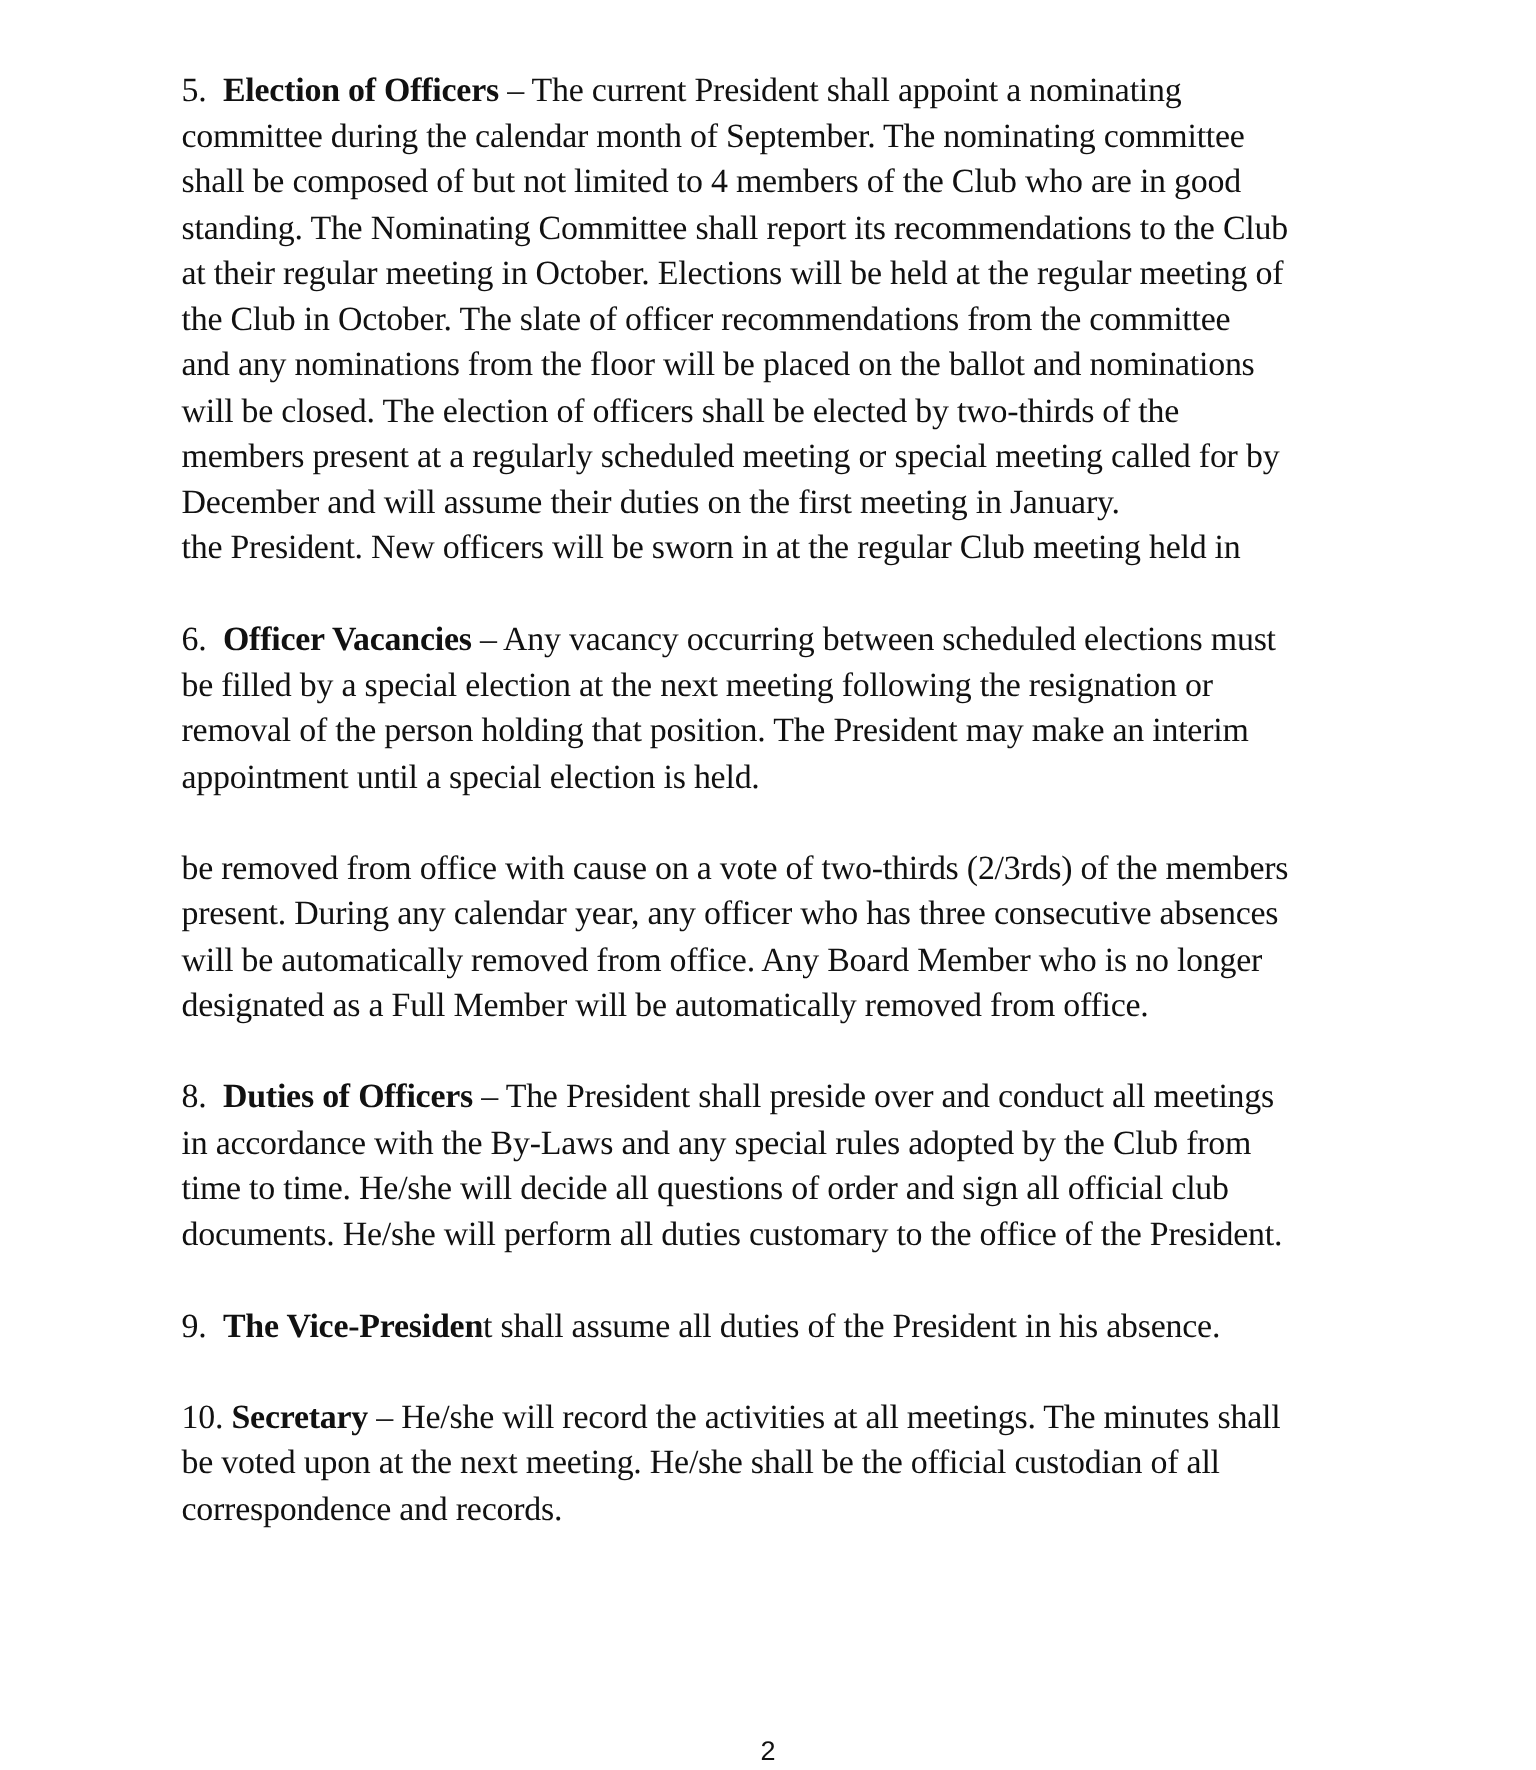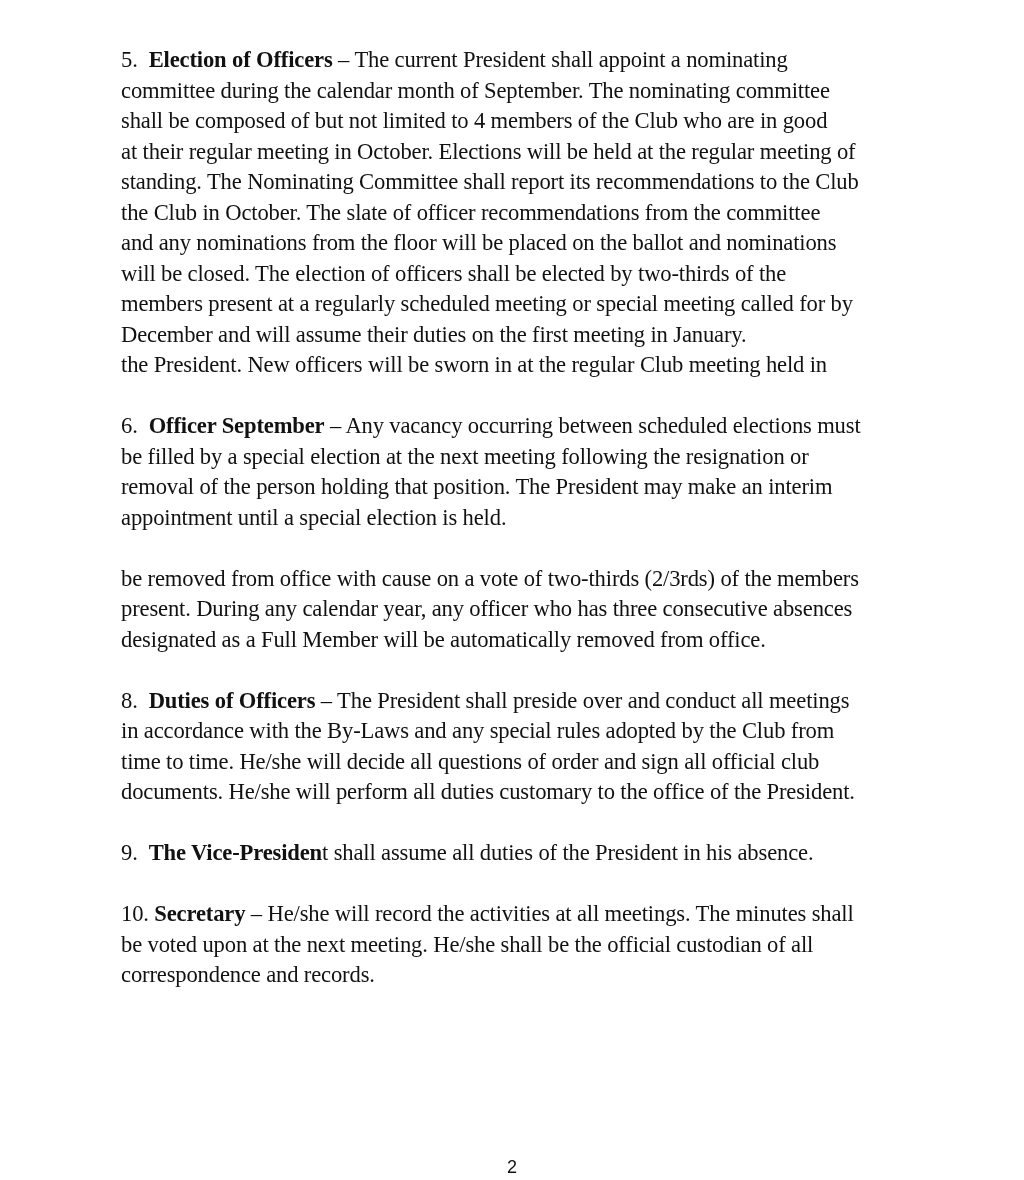--- a/index.html
+++ b/index.html
@@ -54,40 +54,41 @@
 </head>
 <body>
 
 <div class="page">
   <div class="body-text">
 
     <div class="section">
       <span class="line"><span class="num">5.</span>&nbsp; <span class="heading">Election of Officers</span><span> – </span><span>The current President shall appoint a nominating</span></span>
       <span class="line">committee during the calendar month of September. The nominating committee</span>
       <span class="line">shall be composed of but not limited to 4 members of the Club who are in good</span>
+      <span class="line">standing. The Nominating Committee shall report its recommendations to the Club</span>
       <span class="line">at their regular meeting in October. Elections will be held at the regular meeting of</span>
-      <span class="line">standing. The Nominating Committee shall report its recommendations to the Club</span>
       <span class="line">the Club in October.  The slate of officer recommendations from the committee</span>
       <span class="line">and any nominations from the floor will be placed on the ballot and nominations</span>
       <span class="line">will be closed. The election of officers shall be elected by two-thirds of the</span>
       <span class="line">members present at a regularly scheduled meeting or special meeting called for by</span>
       <span class="line">December and will assume their duties on the first meeting in January.</span>
       <span class="line">the President.  New officers will be sworn in at the regular Club meeting held in</span>
     </div>
 
     <div class="section">
-      <span class="line"><span class="num">6.</span>&nbsp; <span class="heading">Officer September</span><span> – </span><span>Any vacancy occurring between scheduled elections must</span></span>
+      <span class="line"><span class="num">6.</span>&nbsp; <span class="heading">Officer Vacancies</span><span> – </span><span>Any vacancy occurring between scheduled elections must</span></span>
       <span class="line">be filled by a special election at the next meeting following the resignation or</span>
       <span class="line">removal of the person holding that position. The President may make an interim</span>
       <span class="line">appointment until a special election is held.</span>
     </div>
 
     <div class="section">
       <span class="line">be removed from office with cause on a vote of two-thirds (2/3rds) of the members</span>
       <span class="line">present. During any calendar year, any officer who has three consecutive absences</span>
+      <span class="line">will be automatically removed from office. Any Board Member who is no longer</span>
       <span class="line">designated as a Full Member will be automatically removed from office.</span>
     </div>
 
     <div class="section">
       <span class="line"><span class="num">8.</span>&nbsp; <span class="heading">Duties of Officers</span><span> – </span><span>The President shall preside over and conduct all meetings</span></span>
       <span class="line">in accordance with the By-Laws and any special rules adopted by the Club from</span>
       <span class="line">time to time. He/she will decide all questions of order and sign all official club</span>
       <span class="line">documents. He/she will perform all duties customary to the office of the President.</span>
     </div>
 

